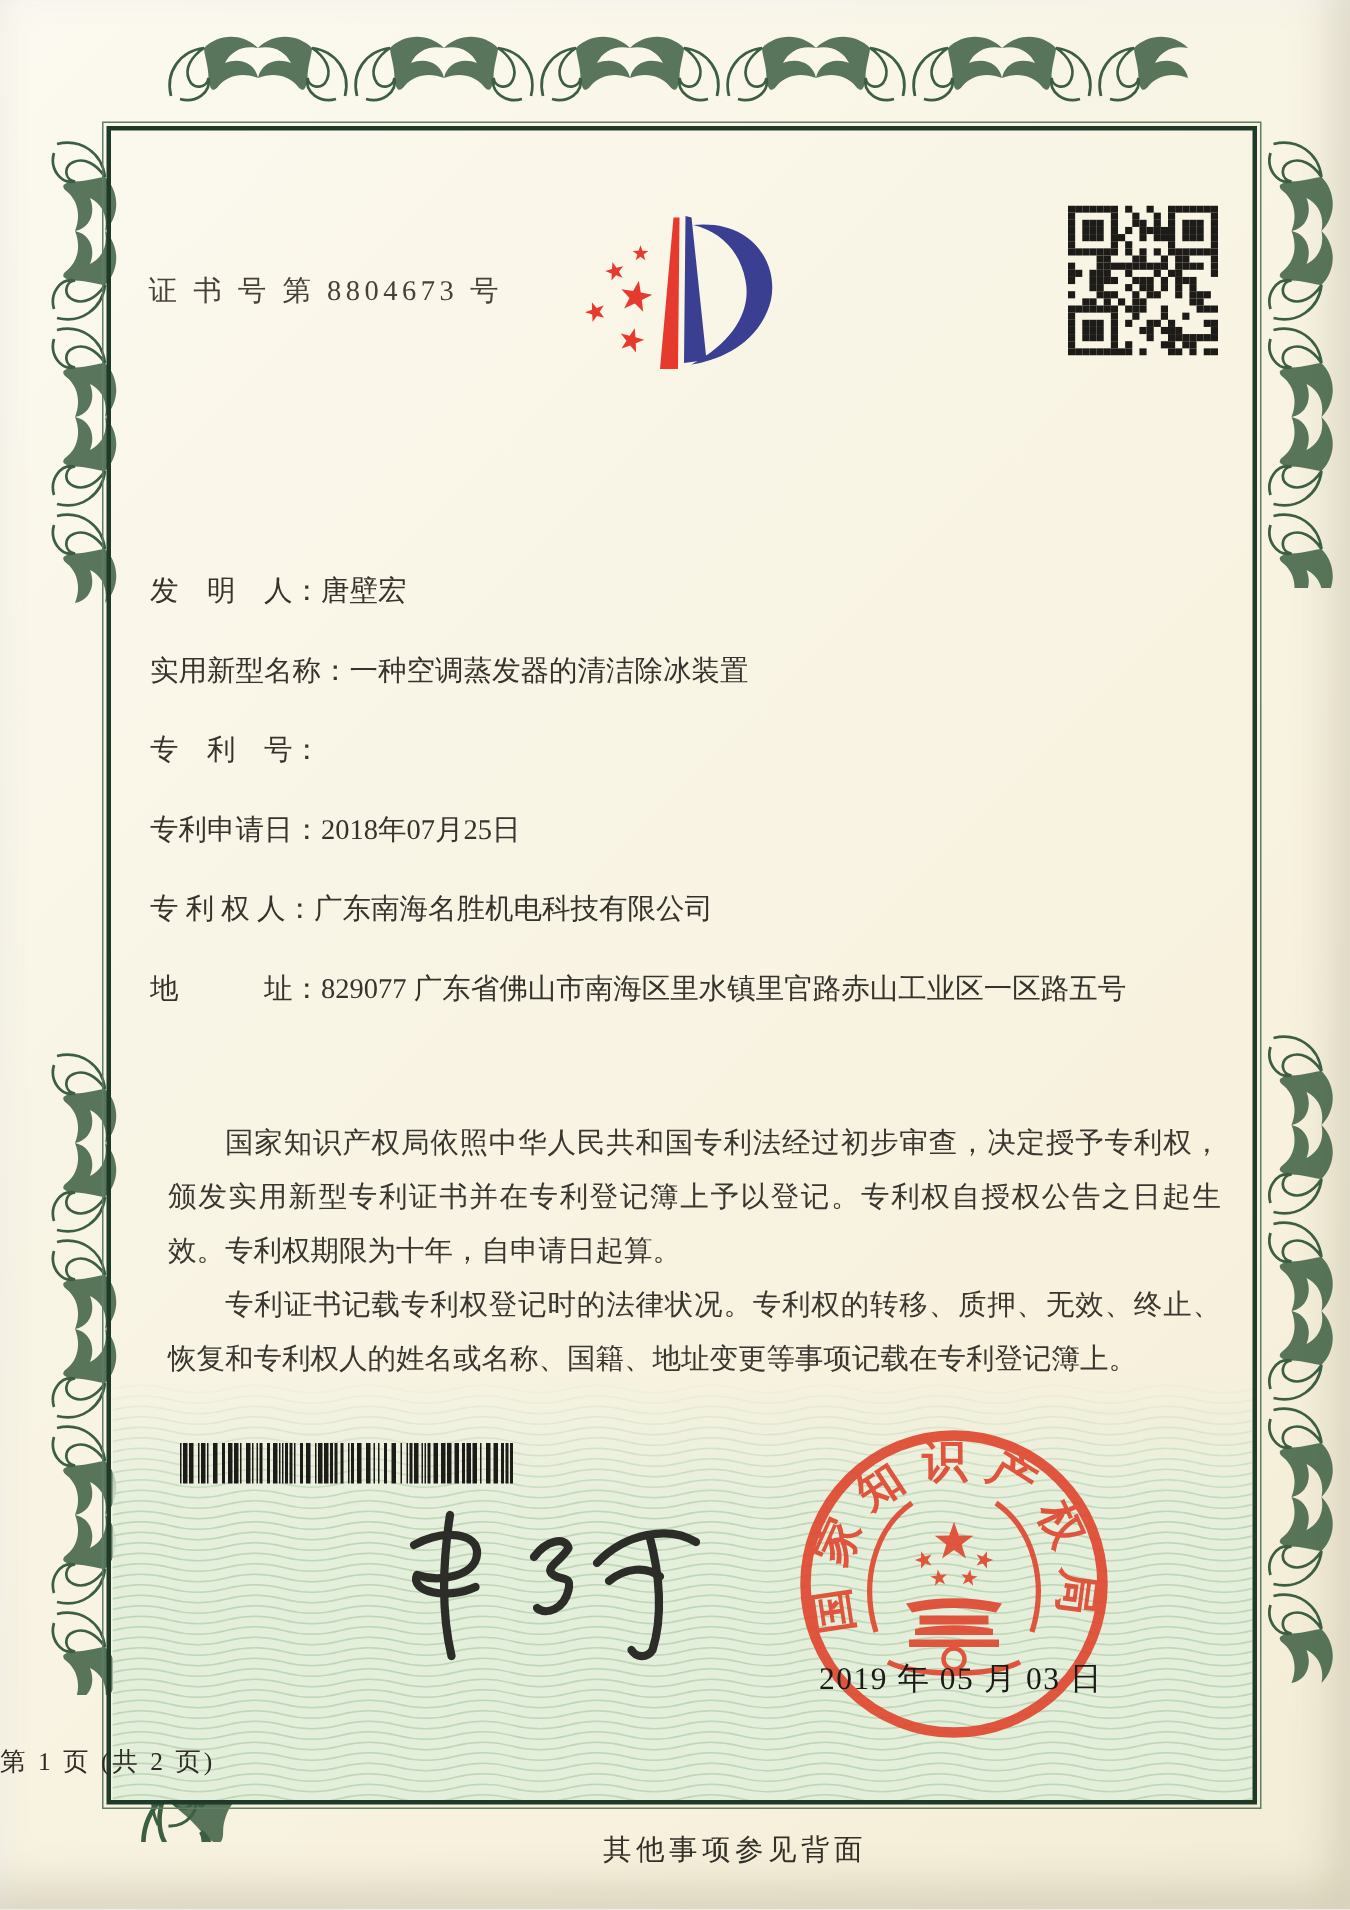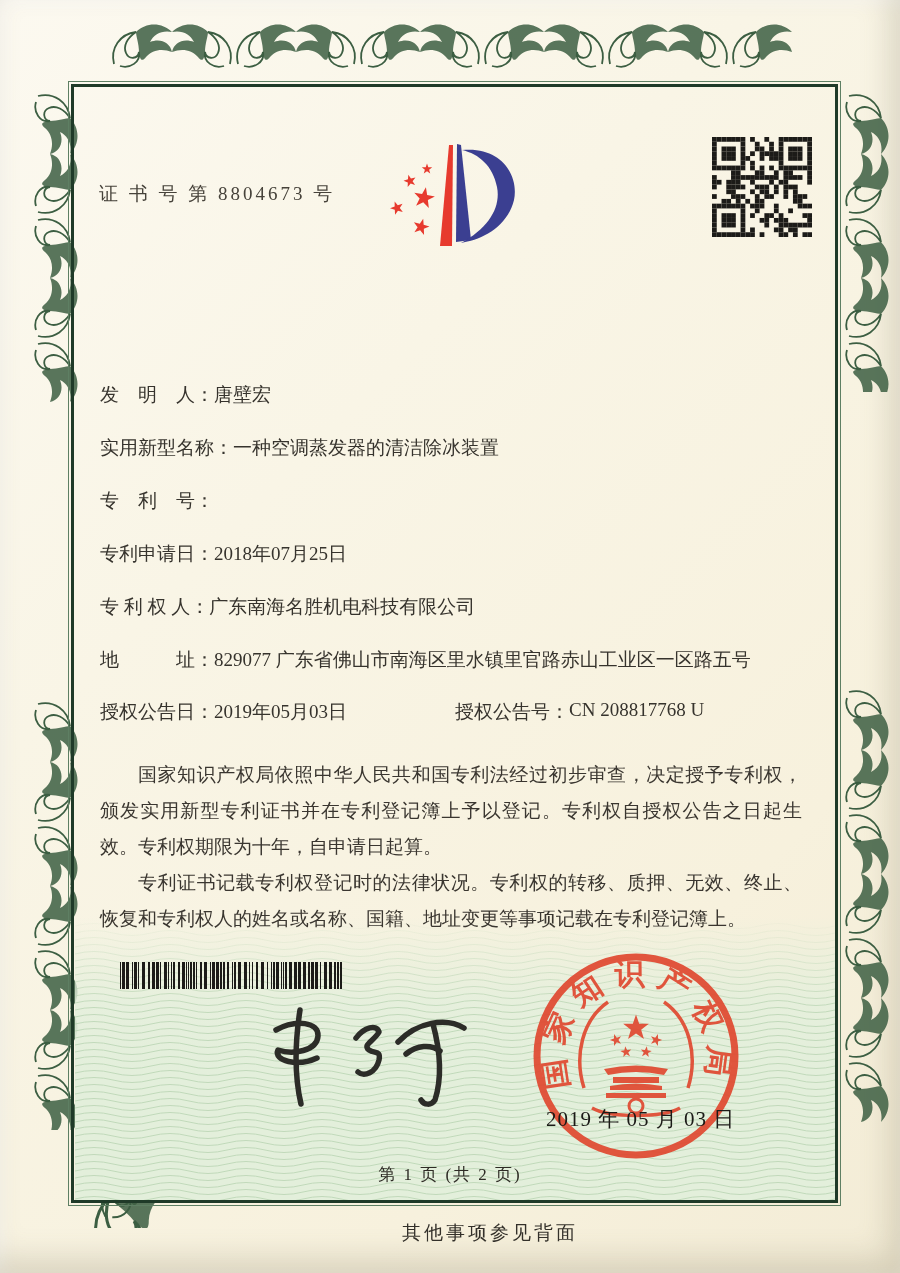--- a/index.html
+++ b/index.html
@@ -15,30 +15,30 @@
     background:linear-gradient(180deg,rgba(227,239,220,0) 0,rgba(227,239,220,.85) 85px,#e3efdb 160px);}
   .cert-no{position:absolute;left:99px;top:137px;font-size:19px;letter-spacing:3px;color:#46423a;margin-top:44px;}
   .title{position:absolute;left:0;top:266px;width:100%;text-align:center;font-size:46px;font-weight:bold;
     letter-spacing:12px;color:#141414;}
   .fields{position:absolute;left:100px;top:381px;width:700px;font-size:19px;color:#36332d;}
   .field-row{display:flex;margin-bottom:25px;line-height:28px;}
   .field-label{flex:0 0 auto;white-space:pre;}
   .field-value{max-width:545px;}
   .grant-row{position:relative;margin-top:4px;height:28px;}
   .grant-no{position:absolute;left:355px;top:0;display:flex;}
-  .body-text{position:absolute;left:100px;top:745px;width:702px;font-size:19px;line-height:36px;
-    color:#3a3630;text-align:justify;margin-top:12px;}
+  .body-text{position:absolute;left:112px;top:745px;width:702px;font-size:19px;line-height:36px;
+    color:#3a3630;text-align:justify;}
   .body-text p{margin:0;text-indent:2em;}
   .barcode{position:absolute;left:120px;top:962px;height:27px;display:flex;align-items:stretch;}
   .barcode div{height:100%;}
   .director{position:absolute;left:118px;top:1030px;font-size:21px;line-height:41px;color:#26241f;letter-spacing:4px;}
   .sig{position:absolute;left:238px;top:996px;}
   .seal{position:absolute;left:528px;top:948px;opacity:.92;}
   .seal-date{position:absolute;left:546px;top:1105px;font-size:21px;color:#1b1a17;letter-spacing:1px;z-index:6;}
-  .page-info{position:absolute;left:0;top:1163px;width:100%;text-align:center;font-size:17px;color:#2e2b25;letter-spacing:2px;}
+  .page-info{position:absolute;left:0;top:1163px;width:100%;font-size:17px;color:#2e2b25;letter-spacing:2px;}
   .footer-note{position:absolute;left:0;top:1220px;width:100%;text-align:center;font-size:19px;color:#33302a;letter-spacing:3px;padding-left:40px;}
   .qr{position:absolute;left:712px;top:137px;}
   .logo{position:absolute;left:355px;top:132px;}
   .deco{position:absolute;pointer-events:none;}
   .z-content{z-index:5;}
 </style>
 </head>
 <body>
 
 <div class="page">
@@ -433,27 +433,20 @@
       <span class="field-value">2018年07月25日</span>
     </div>
     <div class="field-row">
       <span class="field-label">专 利 权 人：</span>
       <span class="field-value">广东南海名胜机电科技有限公司</span>
     </div>
     <div class="field-row">
       <span class="field-label">地　　　址：</span>
       <span class="field-value">829077 广东省佛山市南海区里水镇里官路赤山工业区一区路五号</span>
     </div>
-    <div class="grant-row">
-      <span>授权公告日：</span><span>2019年05月03日</span>
-      <span class="grant-no">
-        <span>授权公告号：</span>
-          <span>CN 208817768 U</span>
-      </span>
-    </div>
   </div>
 
   <div class="body-text z-content">
     <p>国家知识产权局依照中华人民共和国专利法经过初步审查，决定授予专利权，颁发实用新型专利证书并在专利登记簿上予以登记。专利权自授权公告之日起生效。专利权期限为十年，自申请日起算。</p>
     <p>专利证书记载专利权登记时的法律状况。专利权的转移、质押、无效、终止、恢复和专利权人的姓名或名称、国籍、地址变更等事项记载在专利登记簿上。</p>
   </div>
 
   <div class="barcode z-content" id="barcode">
       <div style="width: 1px; background: rgb(28, 27, 24); margin-right: 1px;"></div>
       <div style="width: 3px; background: rgb(28, 27, 24); margin-right: 1px;"></div>

